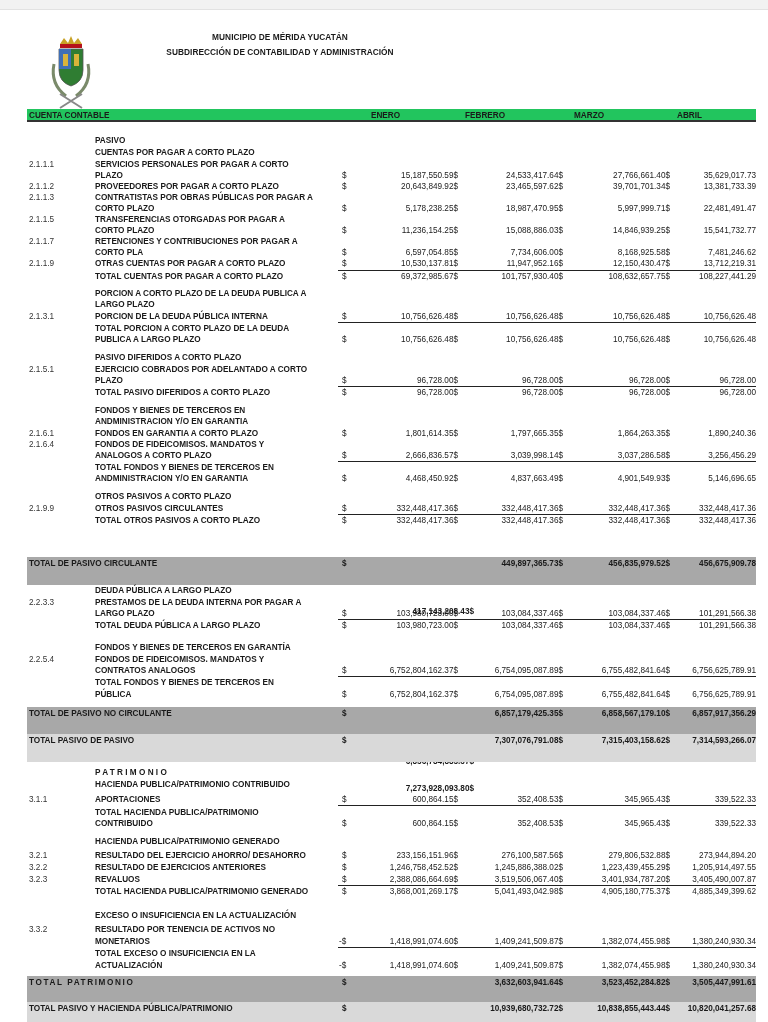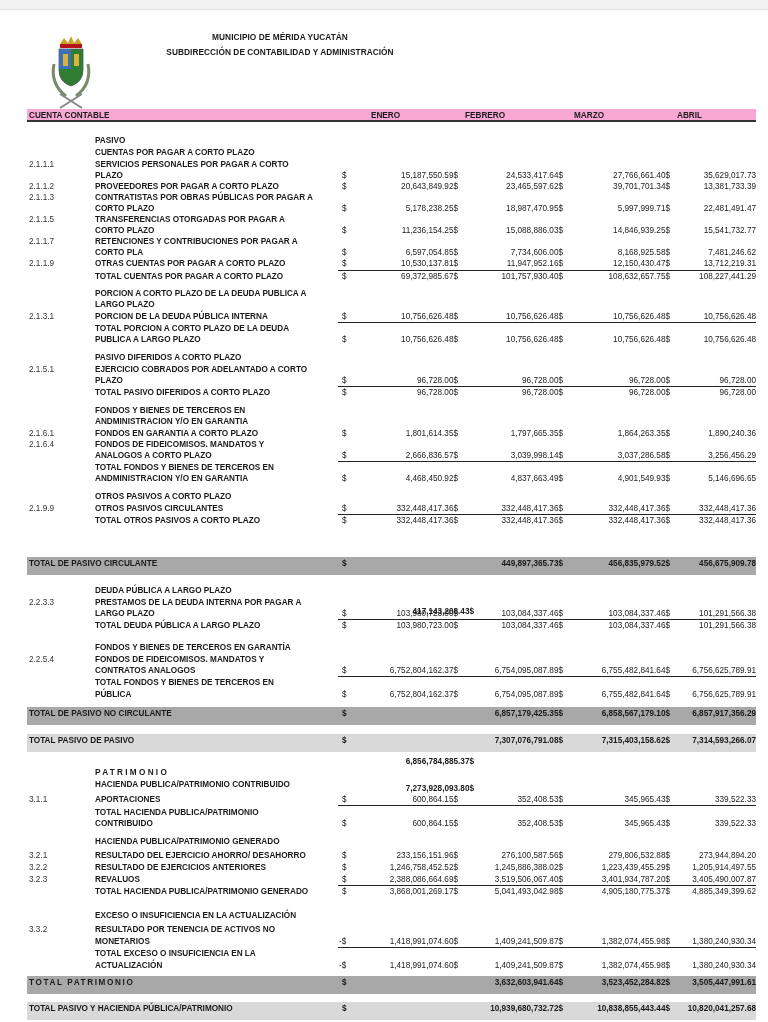--- a/index.html
+++ b/index.html
@@ -2,35 +2,35 @@
 <html><head>
   <meta charset="utf-8">
   <style>
     * { box-sizing: border-box; margin: 0; padding: 0; }
     html, body { width: 768px; height: 1022px; background: #ffffff; overflow: hidden; }
     body { font-family: "Liberation Sans", sans-serif; color: #1a1a1a; position: relative; }
     .topbar { position: absolute; left: 0; top: 0; width: 768px; height: 10px; background: #f2f2f2; border-bottom: 1px solid #e2e2e2; }
     .logo { position: absolute; left: 46px; top: 34px; width: 50px; height: 88px; }
     .header { position: absolute; left: 110px; top: 30px; width: 340px; text-align: center; }
     .header div { font-size: 8.3px; font-weight: bold; line-height: 14.5px; letter-spacing: 0.05px; }
-    .colhead { position: absolute; left: 27px; top: 109px; width: 729px; height: 13px; background: #f9a8d4; border-bottom: 2px solid #333; font-size: 8.2px; font-weight: bold; }
+    .colhead { position: absolute; left: 27px; top: 109px; width: 729px; height: 13px; background: #22c55e; border-bottom: 2px solid #333; font-size: 8.2px; font-weight: bold; }
     .colhead span { position: absolute; top: 2px; }
     .rows { position: absolute; left: 0; top: 0; width: 768px; }
     .r { position: absolute; left: 0; width: 768px; font-size: 8.2px; line-height: 11px; }
     .code { position: absolute; left: 29px; color: #333; }
     .lbl { position: absolute; left: 95px; width: 250px; white-space: nowrap; font-weight: bold; }
     .b { font-weight: bold; }
     .dol { position: absolute; left: 342px; }
     .v { position: absolute; text-align: right; }
     .v0 { left: 345px; width: 113px; }
     .v1 { left: 458px; width: 105px; }
     .v2 { left: 563px; width: 107px; }
     .v3 { left: 670px; width: 86px; }
     .ul { position: absolute; left: 338px; width: 418px; height: 0; border-top: 1px solid #222; }
-    .band { position: absolute; left: 27px; width: 729px; height: 18px; padding-left: 12px; }
+    .band { position: absolute; left: 27px; width: 729px; height: 28px; padding-left: 12px; }
     .band.dark { background: #a8a8a8; }
     .band.light { background: #d9d9d9; }
     .band .t { position: absolute; left: 2px; top: 2px; font-size: 8.2px; font-weight: bold; }
     .band .dol { left: 315px; top: 2px; font-weight: bold; font-size: 8.2px; }
     .band .v { top: 2px; font-weight: bold; font-size: 8.2px; }
     .band .v0 { left: 334px; margin-top: 48px; }
     .band .v1 { left: 431px; }
     .band .v2 { left: 536px; }
     .band .v3 { left: 643px; }
     .spaced { letter-spacing: 2.3px; }

